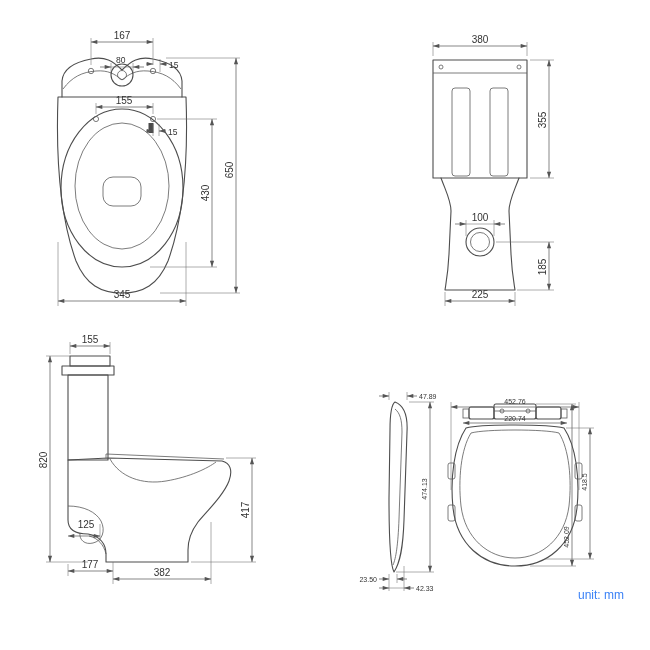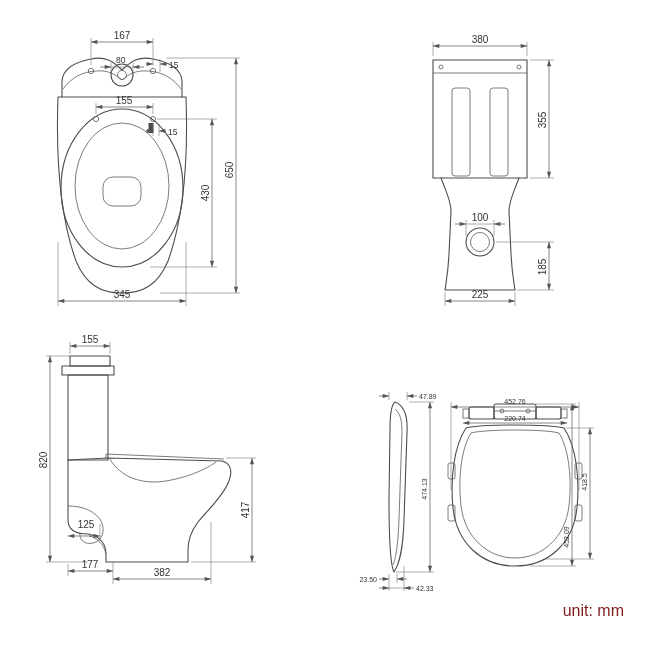--- a/index.html
+++ b/index.html
@@ -7,21 +7,21 @@
   body { width:650px; height:650px; font-family:"Liberation Sans", sans-serif; }
   .canvas { position:relative; width:650px; height:636px; background:#fff; overflow:hidden; }
   svg { position:absolute; left:0; top:0; }
   .ol  { fill:none; stroke:#4d4d4d; stroke-width:1.1; stroke-linejoin:round; stroke-linecap:round; }
   .ol2 { fill:none; stroke:#5a5a5a; stroke-width:0.8; }
   .dim { fill:none; stroke:#555555; stroke-width:0.7; }
   .ext { fill:none; stroke:#6a6a6a; stroke-width:0.55; }
   text.d  { font-family:"Liberation Sans",sans-serif; font-size:10px; fill:#333; text-anchor:middle; }
   text.d8 { font-family:"Liberation Sans",sans-serif; font-size:8.5px; fill:#333; }
   text.s  { font-family:"Liberation Sans",sans-serif; font-size:7px; fill:#333; text-anchor:middle; }
-  .unit { position:absolute; right:26px; bottom:16px; font-size:16px; color:#7f1d1d; }
+  .unit { position:absolute; right:26px; bottom:34px; font-size:12px; color:#3b82f6; }
 </style>
 </head>
 <body>
 
 <div class="canvas">
 <svg width="650" height="650" viewBox="0 0 650 650">
   <defs>
     <marker id="ar" viewBox="0 0 7 5" refX="6.6" refY="2.5" markerWidth="7" markerHeight="5" orient="auto-start-reverse" markerUnits="userSpaceOnUse">
       <path d="M0.3,0.4 L6.6,2.5 L0.3,4.6 Z" fill="#555"></path>
     </marker>

